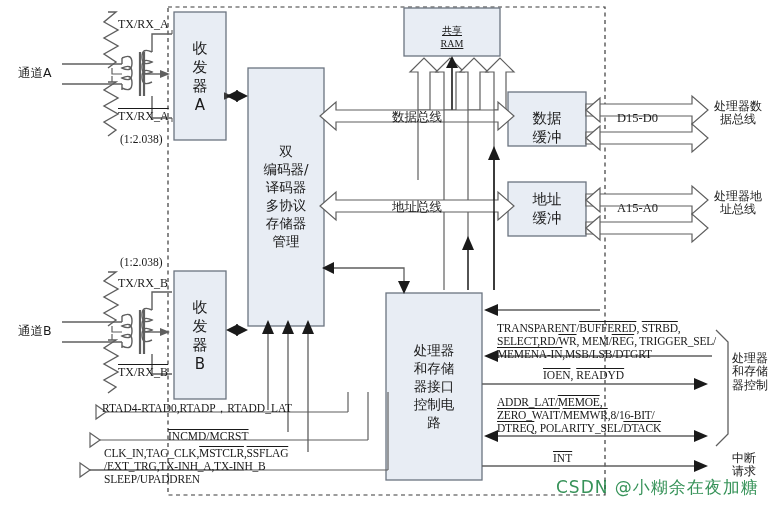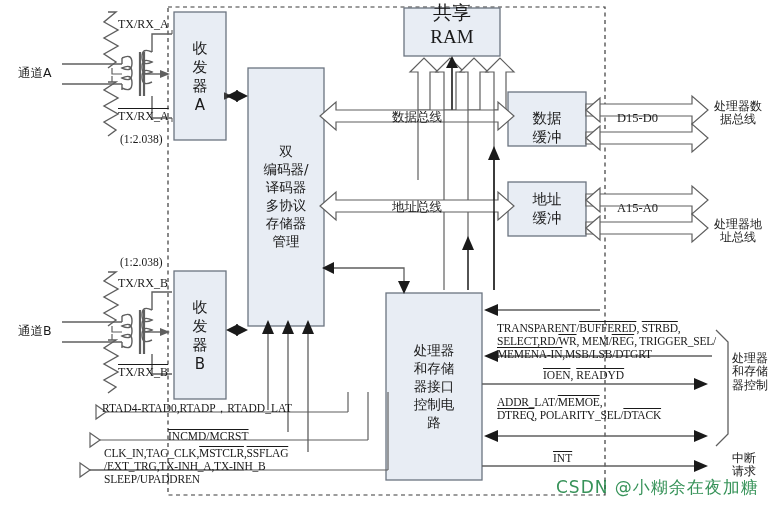--- a/index.html
+++ b/index.html
@@ -253,21 +253,21 @@
 
   <div class="blk-txt cn" style="left:248px;top:68px;width:76px;height:258px;font-size:13.5px;">
     <span>双</span>
     <span>编码器/</span>
     <span>译码器</span>
     <span>多协议</span>
     <span>存储器</span>
     <span>管理</span>
   </div>
 
-  <div class="blk-txt" style="left:404px;top:0;width:96px;height:48px;font-size:19px;">
+  <div class="blk-txt" style="left:404px;top:12px;width:96px;height:48px;font-size:10px;text-decoration:underline;">
     <span class="cn">共享</span>
     <span>RAM</span>
   </div>
 
   <div class="blk-txt cn" style="left:508px;top:92px;width:78px;height:72px;font-size:14.5px;">
     <span>数据</span>
     <span>缓冲</span>
   </div>
 
   <div class="blk-txt cn" style="left:508px;top:182px;width:78px;height:54px;font-size:14.5px;text-align:center;">
@@ -296,21 +296,21 @@
 
   <div class="lbl cn" style="left:392px;top:110px;font-size:12.5px;">数据总线</div>
   <div class="lbl cn" style="left:392px;top:200px;font-size:12.5px;">地址总线</div>
   <div class="lbl" style="left:617px;top:111px;font-size:12.5px;">D15-D0</div>
   <div class="lbl" style="left:617px;top:201px;font-size:12.5px;">A15-A0</div>
 
   <div class="lbl cn ctr" style="left:714px;top:100px;font-size:12px;">
     <div>处理器数</div>
     <div>据总线</div>
   </div>
-  <div class="lbl cn ctr" style="left:714px;top:190px;font-size:12px;margin-top:28px;">
+  <div class="lbl cn ctr" style="left:714px;top:190px;font-size:12px;">
     <div>处理器地</div>
     <div>址总线</div>
   </div>
   <div class="lbl cn ctr" style="left:732px;top:352px;font-size:12px;">
     <div>处理器</div>
     <div>和存储</div>
     <div>器控制</div>
   </div>
   <div class="lbl cn ctr" style="left:732px;top:452px;font-size:12px;">
     <div>中断</div>
@@ -331,20 +331,23 @@
 
   <div class="lbl" style="left:543px;top:369px;font-size:11.5px;">
     <span class="ov">IOEN</span><span>,  </span><span class="ov">READYD</span>
   </div>
 
   <div class="lbl" style="left:497px;top:396px;font-size:11.5px;letter-spacing:-0.2px;">
     <div>
       <span>ADDR_LAT/</span><span class="ov">MEMOE</span><span>,</span>
     </div>
     <div>
+      <span class="ov">ZERO_WAIT</span><span>/</span><span class="ov">MEMWR</span><span>,8/16-BIT/</span>
+    </div>
+    <div>
       <span class="ov">DTREQ</span><span>, POLARITY_SEL/</span><span class="ov">DTACK</span>
     </div>
   </div>
 
   <div class="lbl ov" style="left:553px;top:452px;font-size:11.5px;">INT</div>
 
   <div class="lbl" style="left:102px;top:402px;font-size:11.5px;">RTAD4-RTAD0,RTADP，RTADD_LAT</div>
   <div class="lbl ov" style="left:168px;top:430px;font-size:11.5px;">INCMD/MCRST</div>
   <div class="lbl" style="left:104px;top:447px;font-size:11.5px;letter-spacing:-0.2px;">
     <div>

